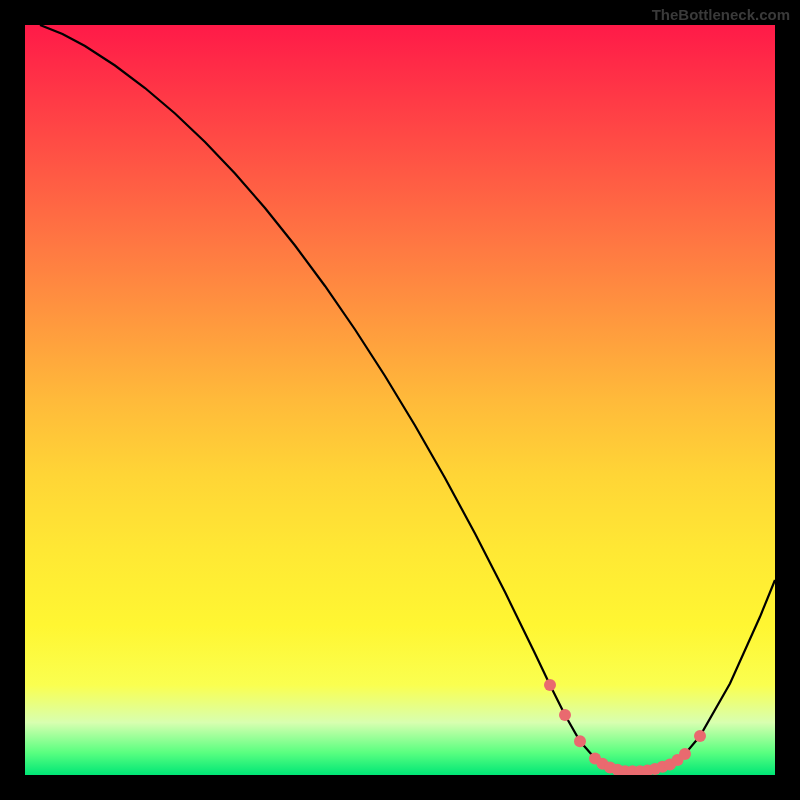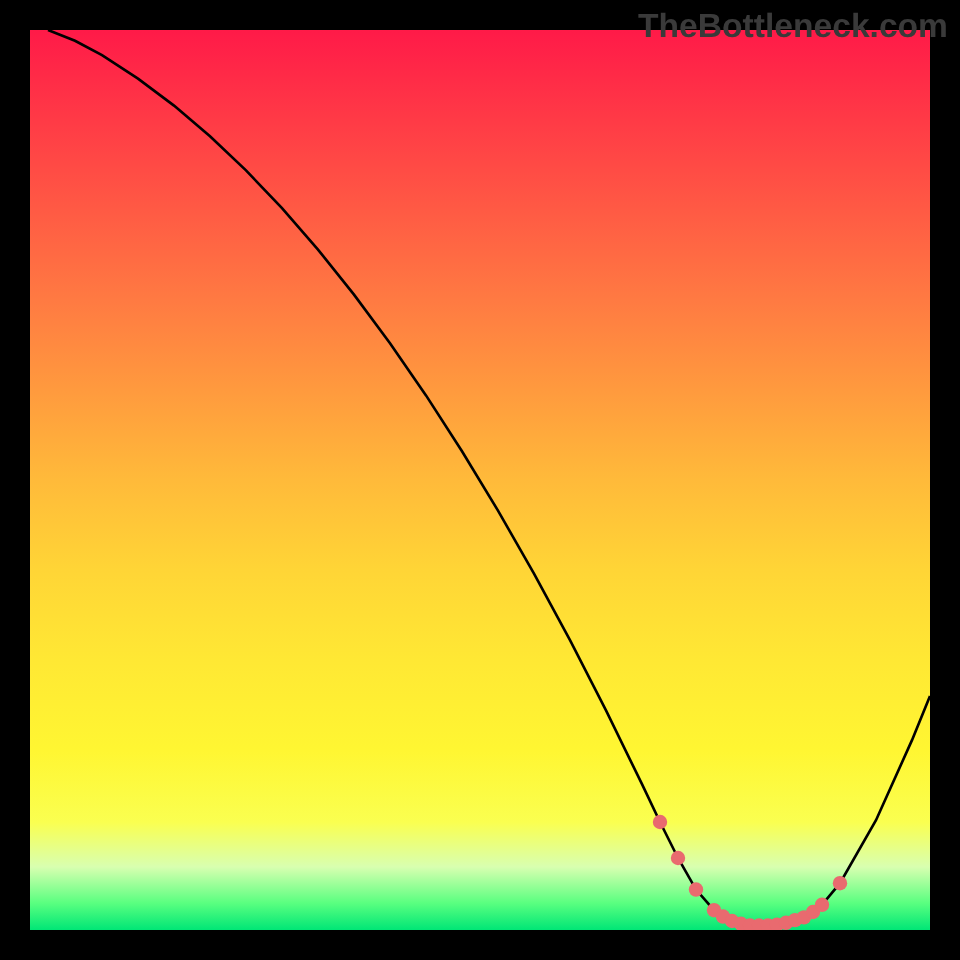--- a/index.html
+++ b/index.html
@@ -1,16 +1,16 @@
 <!DOCTYPE html>
 <html><head>
 <meta charset="utf-8">
 <style>
 body{margin:0;padding:0;width:800px;height:800px;background:#000;position:relative;font-family:Arial,sans-serif}
-.watermark{position:absolute;top:6px;right:10px;color:#3a3a3a;font-size:28px;font-weight:bold;z-index:10}
+.watermark{position:absolute;top:6px;right:10px;color:#3a3a3a;font-size:15px;font-weight:bold;z-index:10}
 .plot-area{position:absolute;left:25px;top:25px;width:750px;height:750px;overflow:hidden}
 .gradient{width:100%;height:100%;background:linear-gradient(to bottom,#ff1a48 0%,#ff3a46 10%,#ff5a44 20%,#ff7a42 30%,#ff9a3e 40%,#ffba3a 50%,#ffd536 60%,#ffe834 70%,#fff632 80%,#faff50 88%,#d8ffb0 93%,#5aff80 97%,#00e676 100%)}
 svg.curve{position:absolute;left:0;top:0;width:100%;height:100%}
 .dot{fill:#e96a6f}
 </style>
 </head>
 <body>
 
 <div class="watermark">TheBottleneck.com</div>
 

